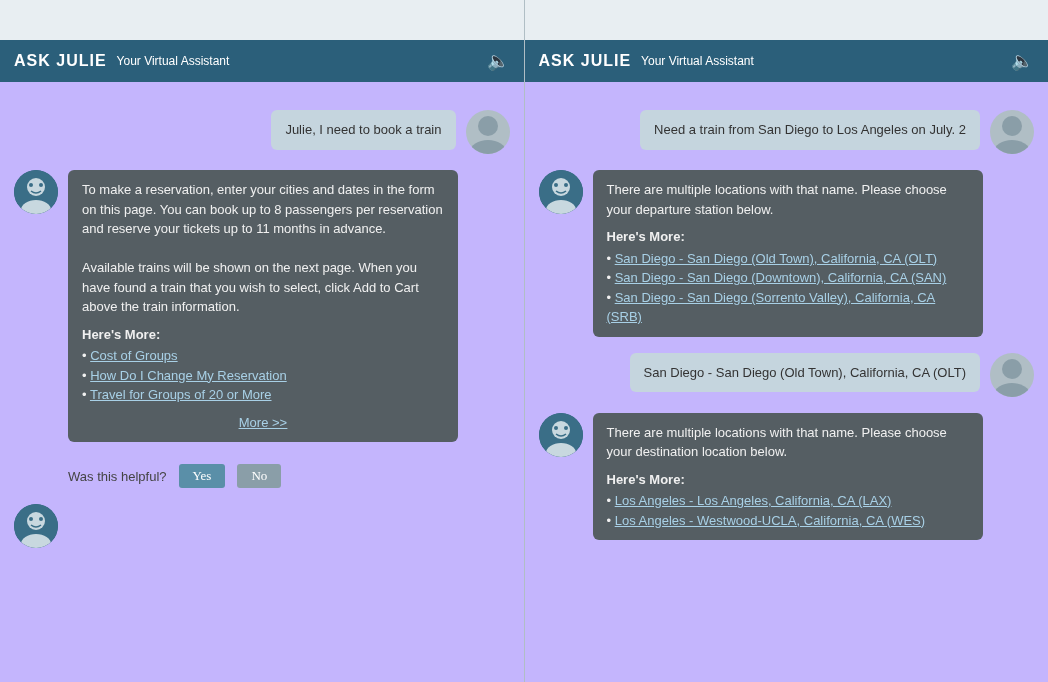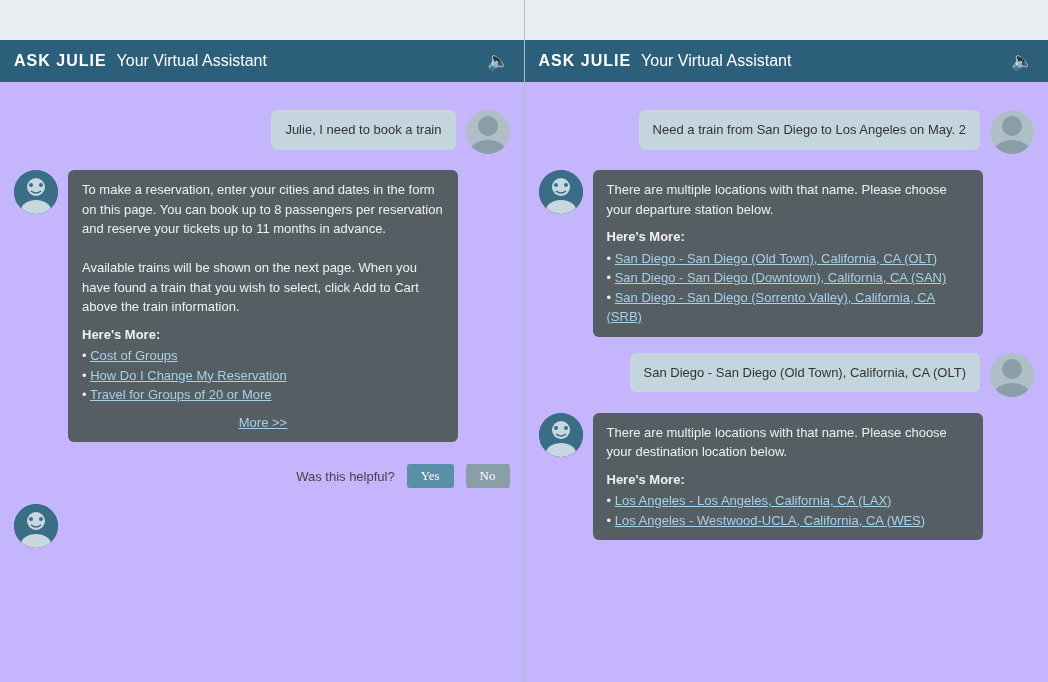--- a/index.html
+++ b/index.html
@@ -34,21 +34,21 @@
     }
 
     .panel-header .ask-julie-bold {
       font-weight: 900;
       font-size: 16px;
       letter-spacing: 1px;
       margin-right: 10px;
     }
 
     .panel-header .subtitle {
-      font-size: 16px;
+      font-size: 12px;
       font-weight: 300;
     }
 
     .panel-header .speaker-icon {
       margin-left: auto;
       font-size: 18px;
     }
 
     .panel-body {
       flex: 1;
@@ -132,21 +132,20 @@
       color: #a8d0e6;
       text-decoration: underline;
       cursor: pointer;
     }
 
     .helpful-row {
       display: flex;
       align-items: center;
       gap: 12px;
       padding: 6px 0 0 54px;
-      justify-content: flex-end;
     }
 
     .helpful-label {
       color: #444;
       font-size: 13px;
     }
 
     .helpful-btn {
       padding: 4px 14px;
       font-size: 13px;
@@ -254,21 +253,21 @@
   <div class="panel-body">
 
     <div class="message-row user">
       <div class="avatar user-avatar">
         <svg viewBox="0 0 44 44" xmlns="http://www.w3.org/2000/svg">
           <circle cx="22" cy="16" r="10" fill="#8a9ea8"></circle>
           <ellipse cx="22" cy="42" rx="18" ry="12" fill="#8a9ea8"></ellipse>
         </svg>
       </div>
       <div class="bubble user-bubble">
-        <span>Need a train from San Diego to Los Angeles on May. 2</span>
+        <span>Need a train from San Diego to Los Angeles on July. 2</span>
       </div>
     </div>
 
     <div class="message-row">
       <div class="avatar bot-avatar">
         <svg viewBox="0 0 44 44" xmlns="http://www.w3.org/2000/svg">
           <circle cx="22" cy="22" r="22" fill="#3a6e87"></circle>
           <circle cx="22" cy="17" r="9" fill="#c8d8df"></circle>
           <ellipse cx="22" cy="40" rx="15" ry="10" fill="#c8d8df"></ellipse>
           <circle cx="17" cy="15" r="2" fill="#3a6e87"></circle>

